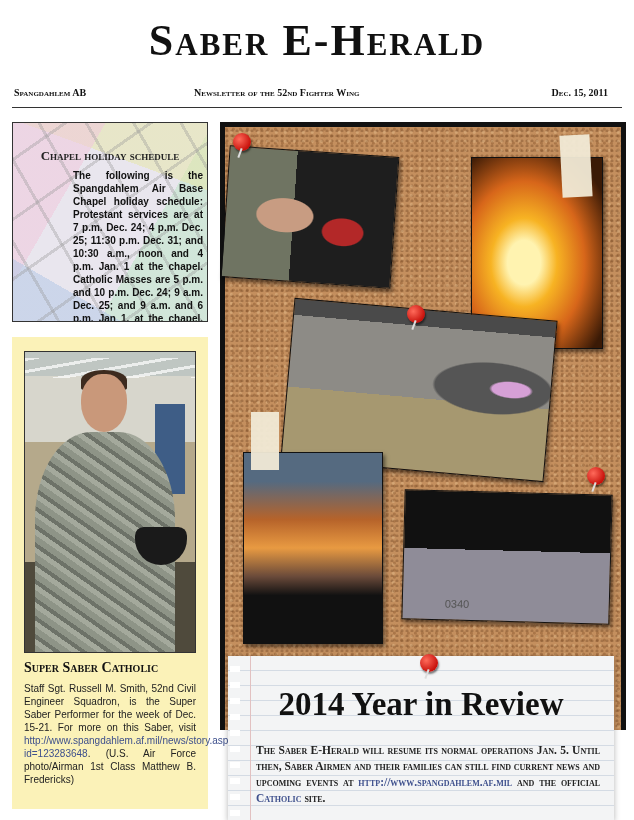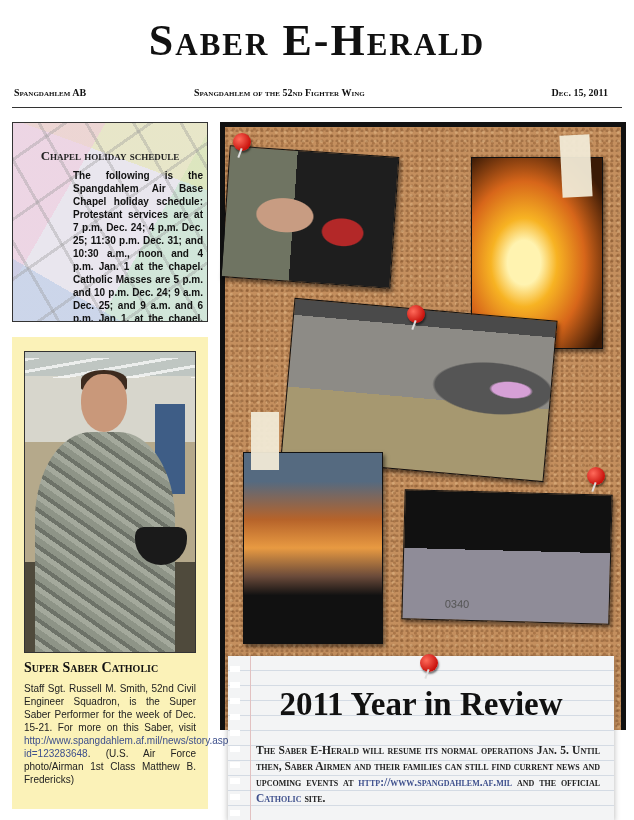--- a/index.html
+++ b/index.html
@@ -71,21 +71,21 @@
   .note-title{position:absolute;left:0;right:0;top:30px;text-align:center;font-family:"Liberation Serif",serif;font-weight:bold;font-size:33px;color:#111;}
   .note-body{position:absolute;left:28px;right:14px;top:86px;font-family:"Liberation Serif",serif;font-weight:bold;font-variant:small-caps;font-size:11.5px;line-height:16px;color:#222;text-align:justify;}
 </style>
 </head>
 <body>
 
 <header class="masthead">
   <div class="mast-title">Saber E-Herald</div>
   <div class="mast-sub">
     <span style="left:0">Spangdahlem AB</span>
-    <span style="left:180px">Spangdahlem of the 52nd Fighter Wing</span>
+    <span style="left:180px">Newsletter of the 52nd Fighter Wing</span>
     <span style="right:12px">Dec. 15, 2011</span>
   </div>
   <div class="mast-rule"></div>
 </header>
 
 <section class="chapel">
   <div class="chapel-lead"></div>
   <div class="chapel-title">Chapel holiday schedule</div>
   <div class="chapel-body">The following is the Spangdahlem Air Base Chapel holiday schedule: Protestant services are at 7 p.m. Dec. 24; 4 p.m. Dec. 25; 11:30 p.m. Dec. 31; and 10:30 a.m., noon and 4 p.m. Jan. 1 at the chapel. Catholic Masses are 5 p.m. and 10 p.m. Dec. 24; 9 a.m. Dec. 25; and 9 a.m. and 6 p.m. Jan 1. at the chapel. For more information, call the chapel office at DSN 452-6711 or 06565-61-6711.</div>
 </section>
@@ -117,15 +117,15 @@
     <div class="pin" style="left:8px;top:6px;"></div>
     <div class="pin" style="left:182px;top:178px;"></div>
     <div class="pin" style="left:362px;top:340px;"></div>
   </div>
 </section>
 
 <section class="note">
   <div class="note-margin"></div>
   <div class="note-holes"></div>
   <div class="pin" style="left:192px;top:-2px;"></div>
-  <div class="note-title">2011 Year in Review</div>
+  <div class="note-title">2014 Year in Review</div>
   <div class="note-body"><span>The Saber E-Herald will resume its normal operations Jan. 5. Until then, Saber Airmen and their families can still find current news and upcoming events at </span><span class="link">http://www.spangdahlem.af.mil</span><span> and the official </span><span class="link">Catholic</span><span> site.</span></div>
 </section>
 
 </body></html>

